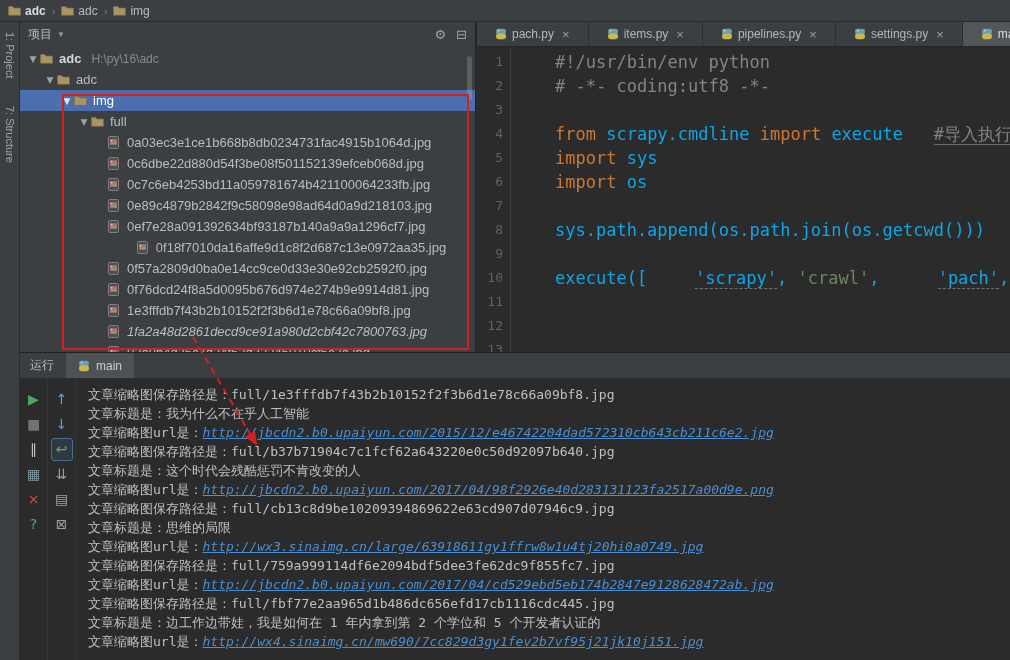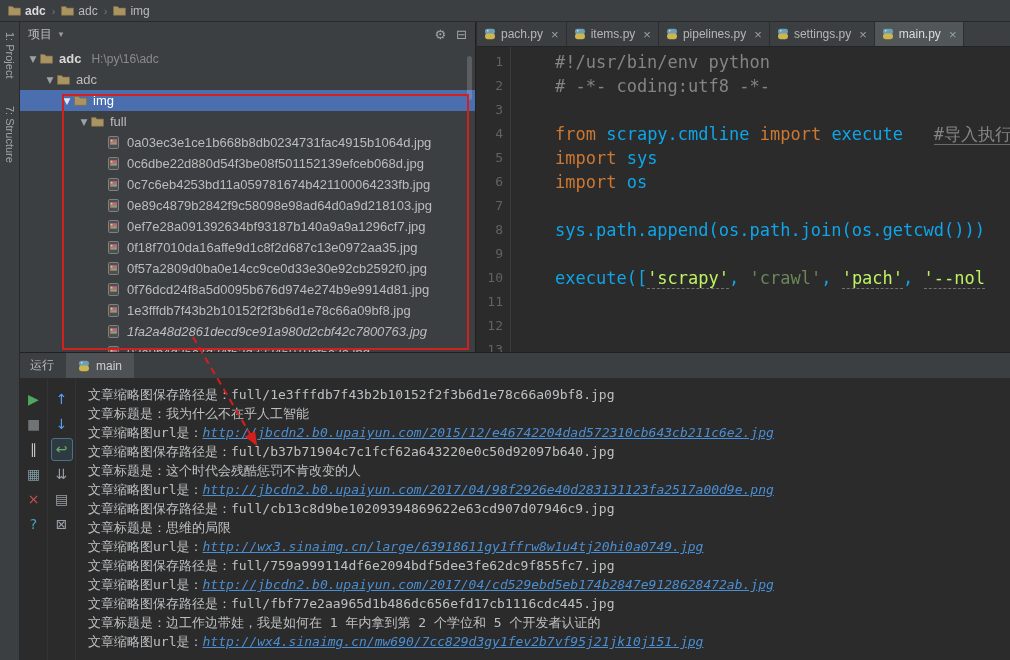--- a/index.html
+++ b/index.html
@@ -35,37 +35,37 @@
   .tree-row.selected .tree-arrow { color:#dfe7f5; }
   .tree-icon { width:17px; flex:none; display:inline-flex; align-items:center; }
   .tree-label { margin-left:2px; }
   .tree-label.bold { font-weight:bold; color:#d8d8d8; }
   .tree-path { color:#8a8a8a; margin-left:10px; font-size:12px; }
   .pp-scroll { position:absolute; right:3px; top:34px; width:5px; height:44px; background:rgba(255,255,255,.16); border-radius:3px; }
 
   
   .editor { position:absolute; left:477px; top:22px; right:0; height:330px; background:#2b2b2b; overflow:hidden; }
   .ed-tabs { height:25px; background:#3c3f41; display:flex; align-items:stretch; border-bottom:1px solid #232525; }
-  .ed-tab { display:flex; align-items:center; gap:5px; padding:0 7px; font-size:12px; color:#b6b6b6;
+  .ed-tab { display:flex; align-items:center; gap:5px; padding:0 18px; font-size:12px; color:#b6b6b6;
             background:#3c3f41; border-right:1px solid #2c2e2f; cursor:pointer; white-space:nowrap; }
   .ed-tab.active { background:#515658; color:#dcdcdc; }
   .tab-icon { display:inline-flex; }
   .tab-close { color:#9aa0a4; font-size:13px; margin-left:3px; cursor:pointer; }
   .ed-body { position:absolute; top:25px; left:0; right:0; bottom:0; display:flex; font-family:"DejaVu Sans Mono",monospace; }
   .gutter { width:34px; padding-top:3px; text-align:right; color:#606366; font-size:13px;
             border-right:1px solid #3a3c3d; flex:none; }
   .gut-num { height:24px; line-height:24px; padding-right:7px; }
   .code { flex:1; padding:3px 0 0 44px; overflow:hidden; }
   .code-line { height:24px; line-height:24px; font-size:17px; white-space:pre; color:#a9b7c6; }
   .seg-kw { color:#cc7832; }
   .seg-pln { color:#0ea5e9; }
   .seg-cmt { color:#848484; }
   .seg-cmt-u { color:#848484; border-bottom:1px solid #6b6b6b; }
   .seg-str { color:#6a8759; }
-  .seg-str-u { color:#bef264; border-bottom:1px dashed #69766a; }
+  .seg-str-u { color:#0ea5e9; border-bottom:1px dashed #69766a;margin-left:48px; }
 
   
   .runpanel { position:absolute; left:20px; top:352px; right:0; bottom:0; background:#2b2b2b; border-top:1px solid #1f2122; }
   .run-header { height:26px; background:#3c3f41; display:flex; align-items:center; padding-left:10px; gap:12px;
                 border-bottom:1px solid #2a2c2d; }
   .run-title { color:#bbbbbb; font-size:12px; }
   .run-tab { display:flex; align-items:center; gap:6px; background:#4e5254; height:100%; padding:0 12px;
              color:#cccccc; font-size:12px; cursor:pointer; }
   .run-body { position:absolute; top:26px; left:0; right:0; bottom:0; display:flex; }
   .rt-col { width:28px; flex:none; padding-top:8px; display:flex; flex-direction:column; align-items:center;
@@ -219,21 +219,21 @@
           <span class="tree-icon">
             <svg width="11" height="13" viewBox="0 0 11 13">
               <rect x="0.5" y="0.5" width="10" height="12" rx="1.2" fill="#4d4f51" stroke="#8f8f8f" stroke-width="0.8"></rect>
               <rect x="2" y="3.2" width="7" height="5.2" fill="#b56a80"></rect>
               <circle cx="3.6" cy="4.7" r="0.9" fill="#ecd24e"></circle>
               <path d="M2 8.4 l2.2-2.2 1.6 1.4 1.6-1.8 1.6 2.6 z" fill="#7fae6e"></path>
             </svg>
           </span>
           <span class="tree-label">0ef7e28a091392634bf93187b140a9a9a1296cf7.jpg</span>
         </div>
-        <div class="tree-row" style="padding-left: 74px;">
+        <div class="tree-row" style="padding-left: 74px; justify-content: center;">
           <span class="tree-arrow"></span>
           <span class="tree-icon">
             <svg width="11" height="13" viewBox="0 0 11 13">
               <rect x="0.5" y="0.5" width="10" height="12" rx="1.2" fill="#4d4f51" stroke="#8f8f8f" stroke-width="0.8"></rect>
               <rect x="2" y="3.2" width="7" height="5.2" fill="#b56a80"></rect>
               <circle cx="3.6" cy="4.7" r="0.9" fill="#ecd24e"></circle>
               <path d="M2 8.4 l2.2-2.2 1.6 1.4 1.6-1.8 1.6 2.6 z" fill="#7fae6e"></path>
             </svg>
           </span>
           <span class="tree-label">0f18f7010da16affe9d1c8f2d687c13e0972aa35.jpg</span>

